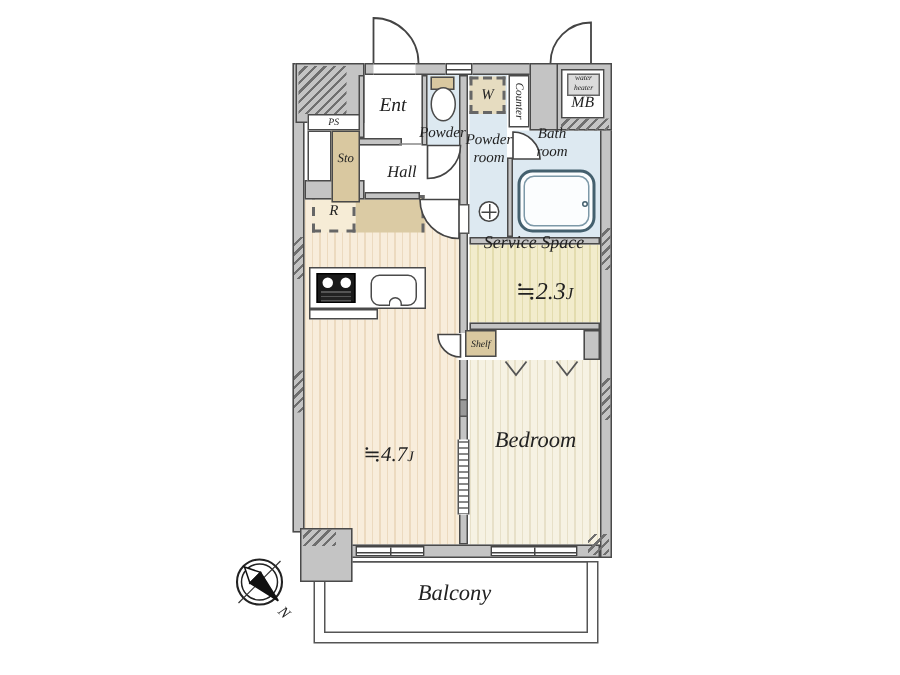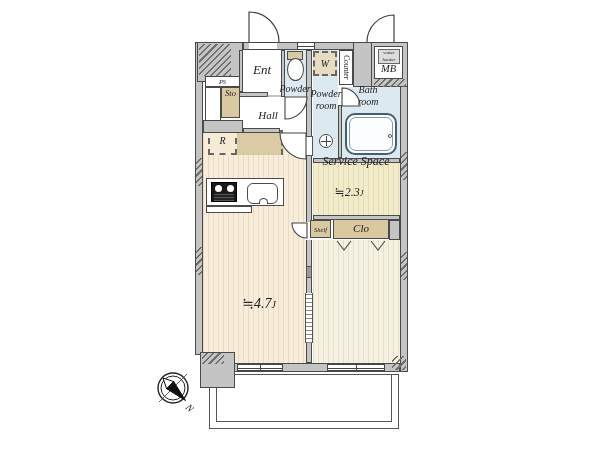--- a/index.html
+++ b/index.html
@@ -66,27 +66,26 @@
       <span class="win-line"></span>
     </div>
 
   <div class="abs" style="left:374px;top:46px;width:29px;height:33px;background:#fff;border:1px solid #4a4a4a;"></div>
   <div class="abs lbl" style="left:378px;top:49px;width:22px;height:15px;background:#dcdcdc;border:1px solid #666;font-size:5px;line-height:1.3;overflow:hidden;font-style:italic;"><span>water heater</span></div>
   <div class="abs lbl" style="left:374px;top:63px;width:29px;height:14px;font-size:10.5px;"><span>MB</span></div>
   <div class="abs hatch" style="left:374px;top:79px;width:32px;height:8px;"></div>
 
   <div class="abs lbl" style="left:205px;top:76px;width:35px;height:11px;background:#fff;border:1px solid #4a4a4a;font-size:6.5px;line-height:9px;"><span>PS</span></div>
   <div class="abs" style="left:205px;top:87px;width:16px;height:34px;background:#fff;border:1px solid #4a4a4a;"></div>
-  <div class="abs tan lbl" style="left:221px;top:87px;width:19px;height:31px;font-size:8.5px;"><span>Sto</span></div>
+  <div class="abs tan lbl" style="left:221px;top:87px;width:19px;height:48px;font-size:8.5px;padding-top:12px;"><span>Sto</span></div>
 
   <div class="abs lbl" style="left:313px;top:51px;width:24px;height:25px;background:#e6dcc0;border:2px dashed #666;font-size:10px;padding-top:5px;"><span>W</span></div>
   <div class="abs lbl" style="left:339px;top:50px;width:14px;height:35px;background:#fff;border:1px solid #4a4a4a;font-size:7.5px;writing-mode:vertical-rl;text-align:center;line-height:12px;"><span>Counter</span></div>
 
   <div class="abs tan lbl" style="left:310px;top:220px;width:21px;height:18px;font-size:6.5px;padding-top:5px;"><span>Shelf</span></div>
-  <div class="abs tan lbl" style="left:333px;top:219px;width:56px;height:20px;font-size:11px;padding-top:2px;"><span>Clo</span></div>
 
   <div class="abs" style="left:206px;top:178px;width:78px;height:28px;background:#fff;border:1px solid #4a4a4a;"></div>
   <div class="abs" style="left:206px;top:206px;width:46px;height:7px;background:#fff;border:1px solid #4a4a4a;"></div>
   <div class="abs" style="left:211px;top:182px;width:26px;height:20px;background:#1a1a1a;border:1px solid #000;">
     <div class="abs" style="left:3px;top:2px;width:7px;height:7px;border-radius:50%;background:#fff;"></div>
     <div class="abs" style="left:15px;top:2px;width:7px;height:7px;border-radius:50%;background:#fff;"></div>
     <div class="abs" style="left:2px;top:11px;width:20px;height:7px;background:repeating-linear-gradient(0deg,#555 0 1px,#222 1px 3px);"></div>
   </div>
   <div class="abs" style="left:247px;top:183px;width:31px;height:21px;background:#fff;border:1.5px solid #4a4a4a;border-radius:6px;">
     <div class="abs" style="left:11px;top:14px;width:9px;height:6px;background:#fff;border:1.5px solid #4a4a4a;border-radius:5px 5px 0 0;border-bottom:none;"></div>
@@ -144,16 +143,18 @@
     <polygon points="27.7,20.6 39.5,39.5 20.6,27.7" fill="#111" stroke="#111" stroke-width="1"></polygon>
     <text x="41" y="48" font-size="10" font-style="italic" fill="#222" transform="rotate(45 41 45)">N</text>
   </svg>
 
   <div class="abs lbl" style="left:243px;top:62px;width:38px;font-size:13px;"><span>Ent</span></div>
   <div class="abs lbl" style="left:274px;top:83px;width:42px;font-size:10px;"><span>Powder</span></div>
   <div class="abs lbl" style="left:248px;top:109px;width:40px;font-size:11px;"><span>Hall</span></div>
   <div class="abs lbl" style="left:306px;top:88px;width:40px;font-size:10px;"><span>Powder room</span></div>
   <div class="abs lbl" style="left:350px;top:84px;width:36px;font-size:10px;"><span>Bath room</span></div>
   <div class="abs lbl" style="left:314px;top:154px;width:84px;font-size:12px;text-align:center;"><span>Service Space</span></div>
-  <div class="abs lbl" style="left:314px;top:185px;width:70px;font-size:12px;"><span>≒2.3</span><span class="unit">J</span></div>
+  <div class="abs lbl" style="left:328px;top:185px;width:70px;font-size:16px;"><span>≒2.3</span><span class="unit">J</span></div>
   <div class="abs lbl" style="left:200px;top:296px;width:118px;font-size:14px;"><span>≒4.7</span><span class="unit">J</span></div>
+  <div class="abs lbl" style="left:317px;top:285px;width:80px;font-size:15px;"><span>Bedroom</span></div>
+  <div class="abs lbl" style="left:248px;top:387px;width:110px;font-size:15px;"><span>Balcony</span></div>
 
 </div>
 
 </body></html>

